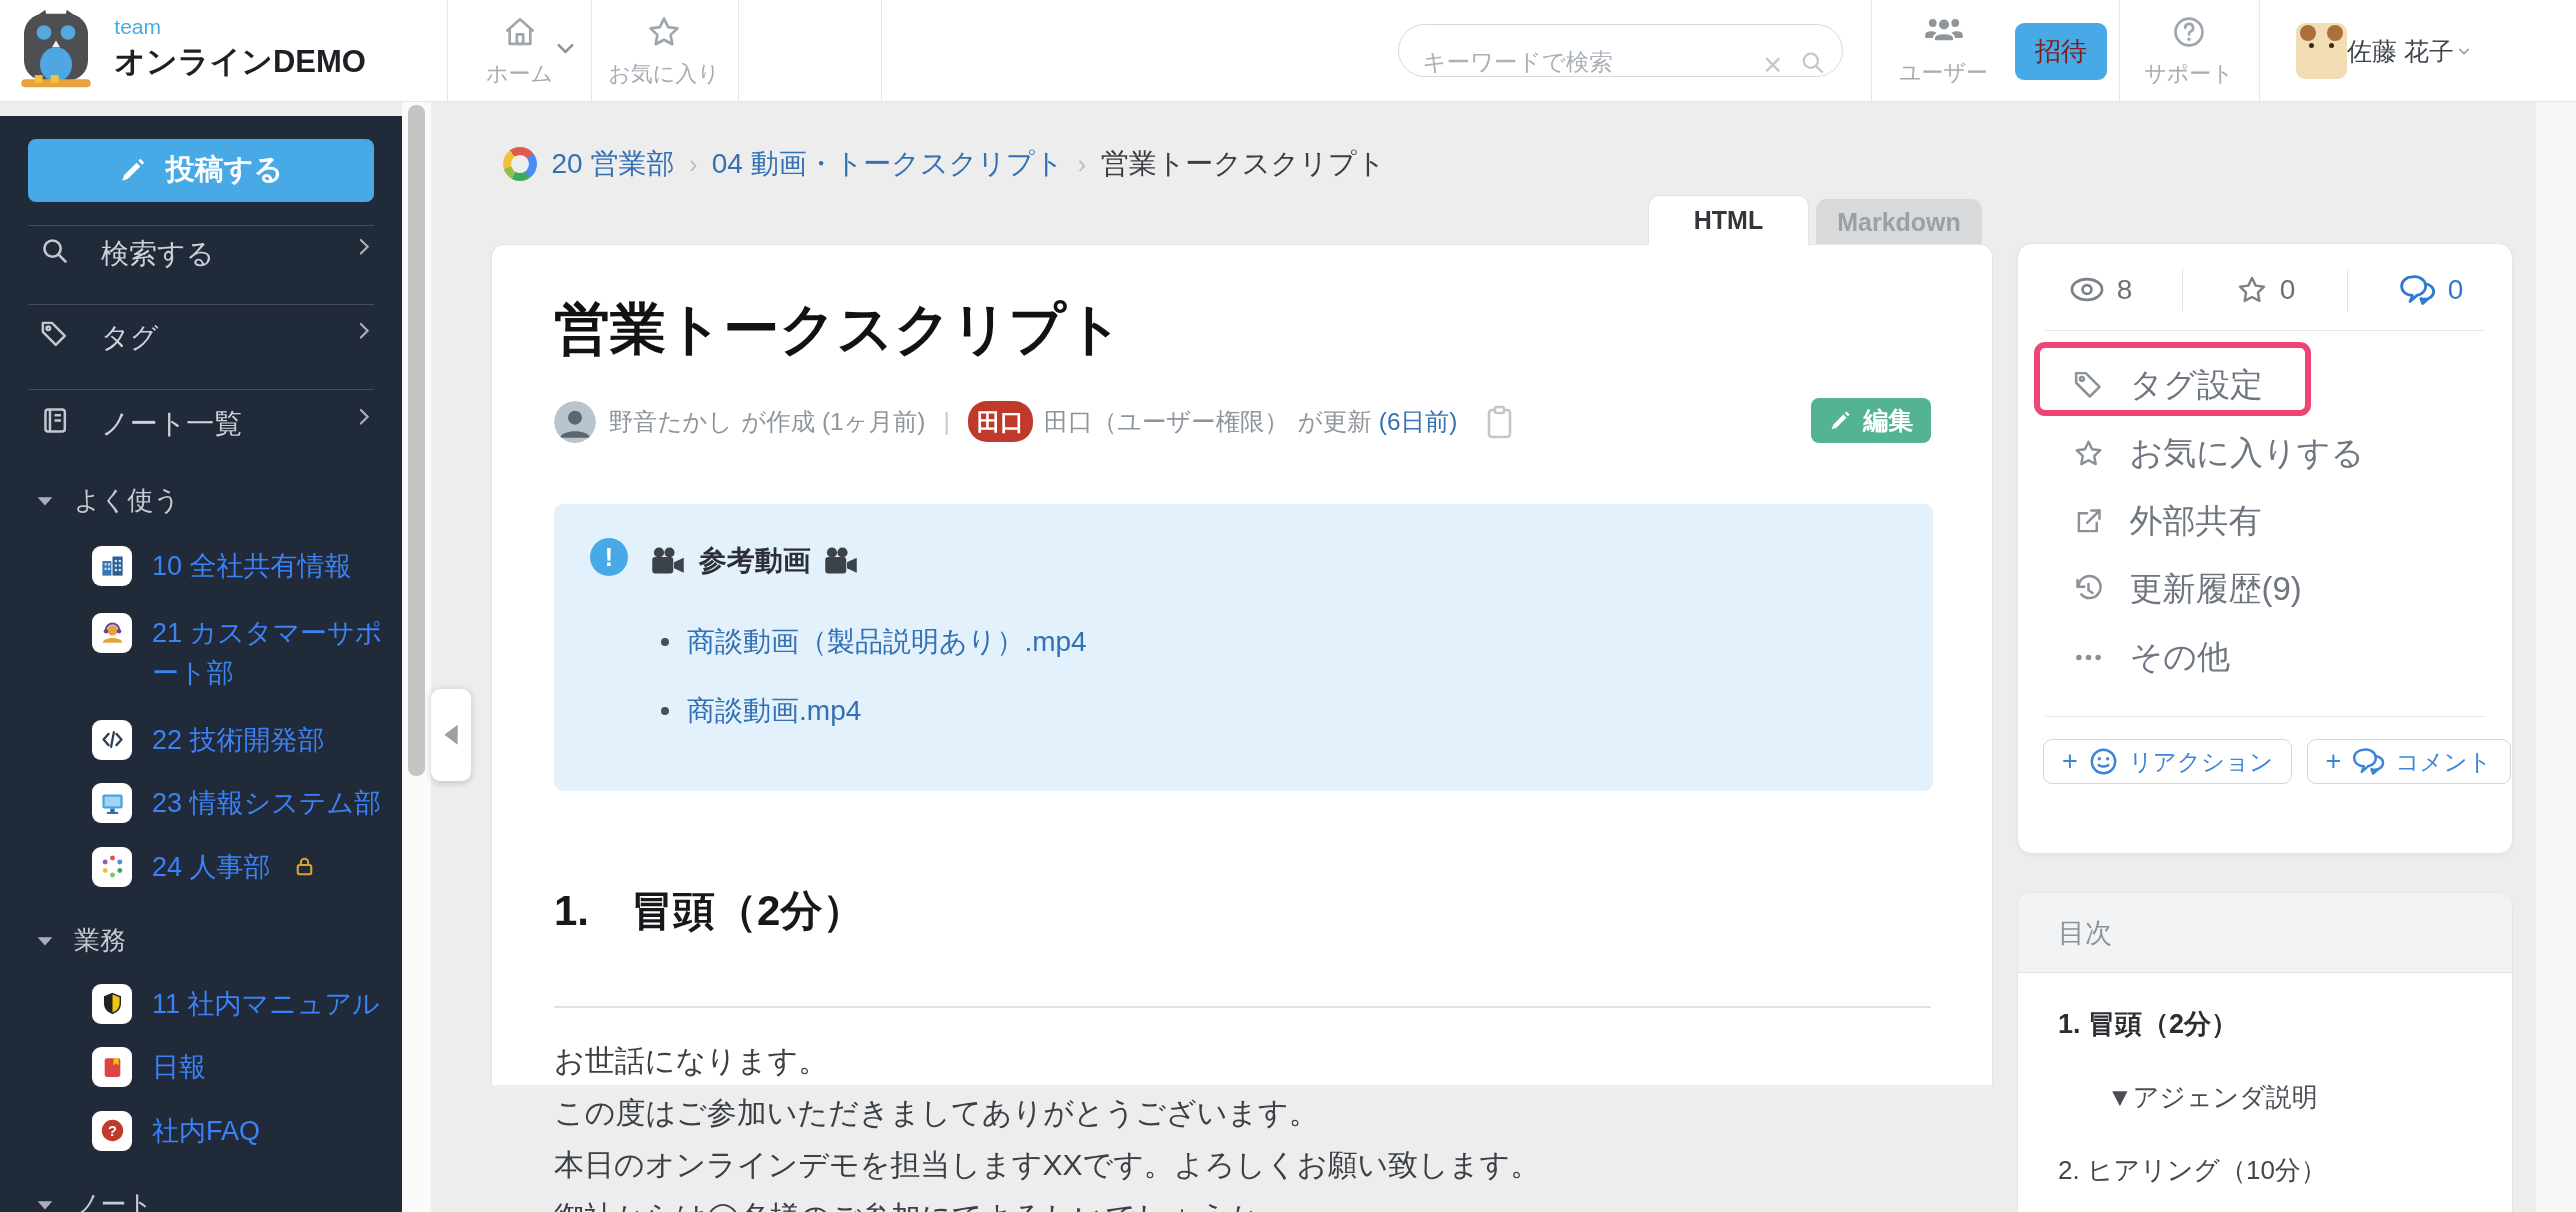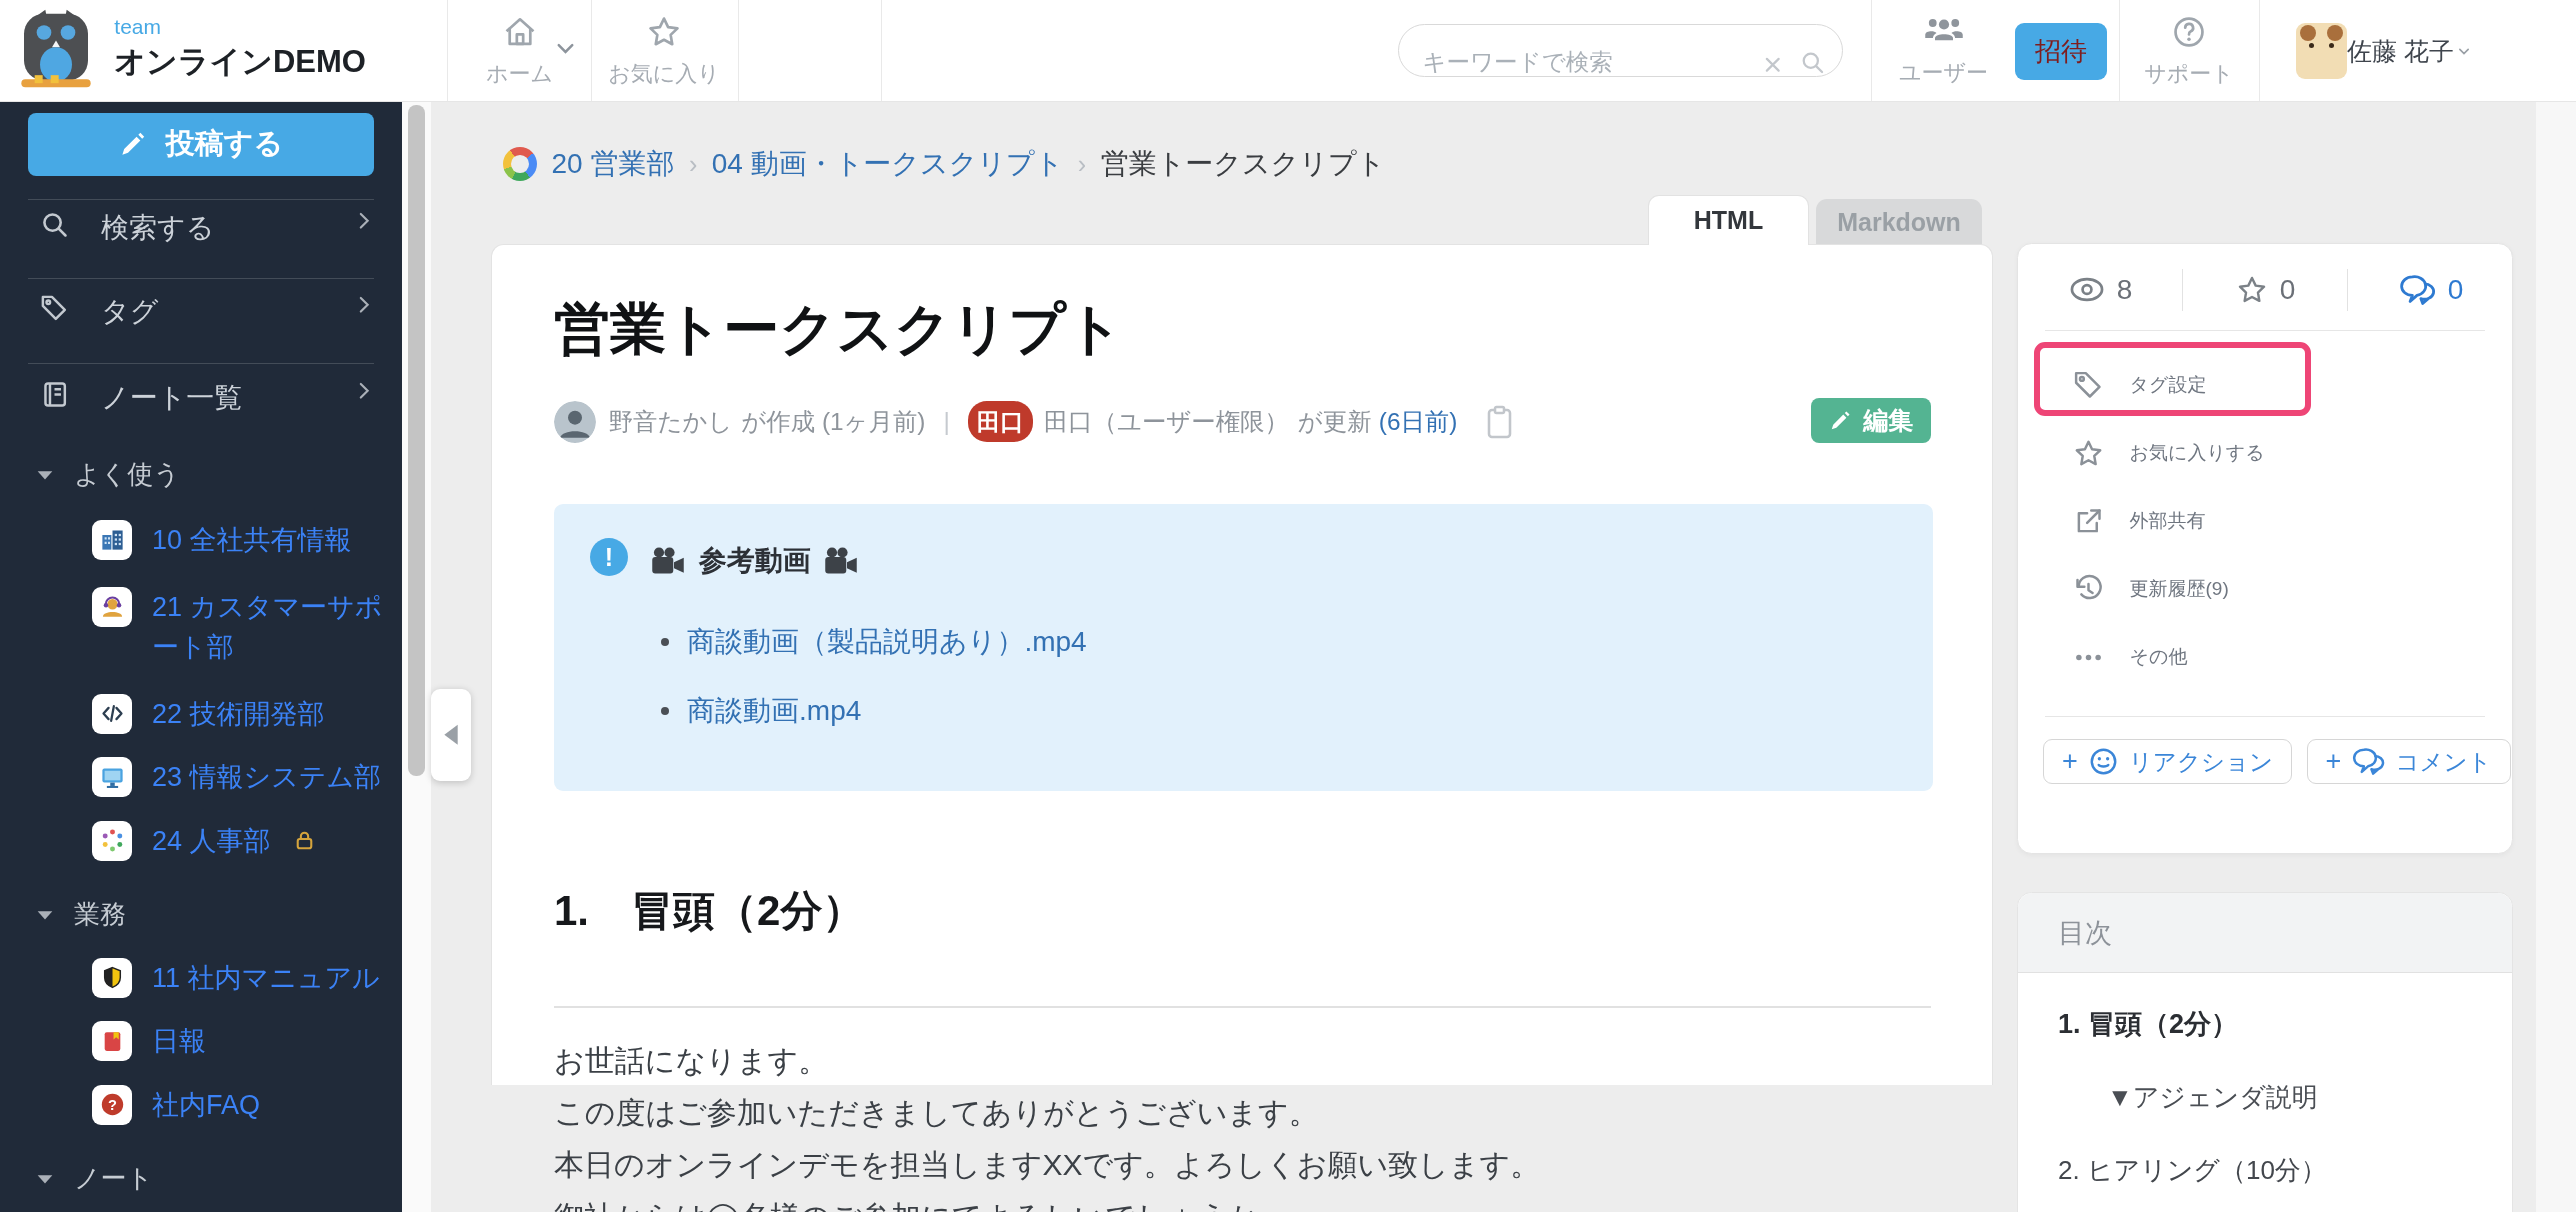--- a/index.html
+++ b/index.html
@@ -23,21 +23,21 @@
   .user-menu { position:absolute; left:2296px; top:0; height:102px; display:flex; align-items:center; gap:0; cursor:pointer; }
   .hamster { width:51px; height:56px; border-radius:9px; background:#f2ddb4; position:relative; overflow:hidden; }
   .hamster:before, .hamster:after { content:""; position:absolute; top:1.8px; width:16.3px; height:16.3px; border-radius:50%; background:#a96f3c; }
   .hamster:before { left:3.6px; } .hamster:after { right:3.6px; }
   .hamster .face { position:absolute; left:9px; right:9px; top:14.5px; height:23.5px; }
   .hamster .face i { position:absolute; top:5.4px; width:5.4px; height:5.4px; border-radius:50%; background:#3a2a1a; }
   .hamster .face i.l { left:3.6px; } .hamster .face i.r { right:3.6px; }
   .user-name { font-size:25px; color:#3f454d; }
 
   
-  .sidebar { position:absolute; left:0; top:90px; width:402px; bottom:0; background:#202a39; z-index:20; }
+  .sidebar { position:absolute; left:0; top:116px; width:402px; bottom:0; background:#202a39; z-index:20; }
   .post-btn { margin:22.6px 28px 0; width:346px; height:63px; background:#47a9e5; border:none; border-radius:8.1px; color:#fff; font-size:29px; font-weight:bold; font-family:inherit; display:flex; align-items:center; justify-content:center; gap:20px; cursor:pointer; }
   .sb-div { height:0.9px; background:rgba(255,255,255,0.16); margin:0 28px; }
   .sb-row { display:flex; align-items:flex-start; height:56px; padding:0 27px 0 36px; color:#ccd2d9; cursor:pointer; }
   .sb-row .sb-ico { width:36px; display:flex; justify-content:center; color:#c3c9d0; }
   .sb-row .sb-label { font-size:28px; margin-left:29px; }
   .sb-row .sb-chev { margin-left:auto; color:#aab0b8; }
   .sb-header { display:flex; align-items:center; gap:18px; padding-left:34px; color:#c6ccd3; font-size:26px; height:36px; cursor:pointer; }
   .sb-item { display:flex; align-items:center; gap:20px; padding-left:92px; color:#3b82f6; font-size:27px; cursor:pointer; }
   .sb-item.twoline { align-items:flex-start; }
   .sb-item.twoline .sb-item-label { width:285px; line-height:40px; }
@@ -79,21 +79,21 @@
   .note-hr { position:absolute; left:62px; right:61px; top:761px; height:1.8px; background:#e1e1e1; }
   .note-paras { position:absolute; left:62px; right:61px; top:790px; font-size:30px; color:#3b4046; line-height:52px; }
 
   
   .panel-card { position:absolute; left:1586px; top:141px; width:496px; height:611px; background:#fff; border:0.9px solid #e4e4e4; border-radius:14.5px; box-shadow:0 1.8px 5.4px rgba(0,0,0,0.04); }
   .stats-row { display:flex; align-items:center; height:81px; margin-top:5.4px; }
   .stat { flex:1; display:flex; align-items:center; justify-content:center; gap:11px; font-size:28px; color:#6b7077; }
   .stat.blue { color:#2e7ad1; }
   .stat-div { width:0.9px; height:42px; background:#e2e2e2; }
   .panel-div { height:0.9px; background:#e6e6e6; margin:0 27px; }
-  .action-row { display:flex; align-items:center; height:68px; padding-left:52px; gap:23.5px; font-size:19px; color:#6f7680; cursor:pointer; }
+  .action-row { display:flex; align-items:center; height:68px; padding-left:52px; gap:23.5px; font-size:33px; color:#6f7680; cursor:pointer; }
   .action-row .a-ico { width:36px; display:flex; justify-content:center; color:#8b9198; }
   .highlight-box { position:absolute; left:16.3px; top:98px; width:277px; height:74px; border:6.3px solid #ee4576; border-radius:11px; pointer-events:none; z-index:3; }
   .panel-buttons { display:flex; gap:14.5px; padding:22px 0 0 25px; }
   .pill-btn { display:inline-flex; align-items:center; gap:9px; height:45px; padding:0 18px; border:1.8px solid #d6d6d6; border-radius:9px; background:#fff; color:#3b86d8; font-size:23.5px; font-family:inherit; cursor:pointer; }
   .pill-btn .plus { font-size:27px; }
 
   .toc-card { position:absolute; left:1586px; top:790px; width:496px; height:425px; background:#fff; border:0.9px solid #e4e4e4; border-radius:14.5px 14.5px 0 0; }
   .toc-header { height:80px; background:#f2f3f4; border-bottom:0.9px solid #e1e1e1; border-radius:14.5px 14.5px 0 0; display:flex; align-items:center; padding-left:40px; font-size:27px; color:#8d9299; }
   .toc-body { padding:33px 27px 0 40px; }
   .toc-item1 { font-size:27px; font-weight:bold; color:#2b2e33; margin-bottom:38px; cursor:pointer; }

